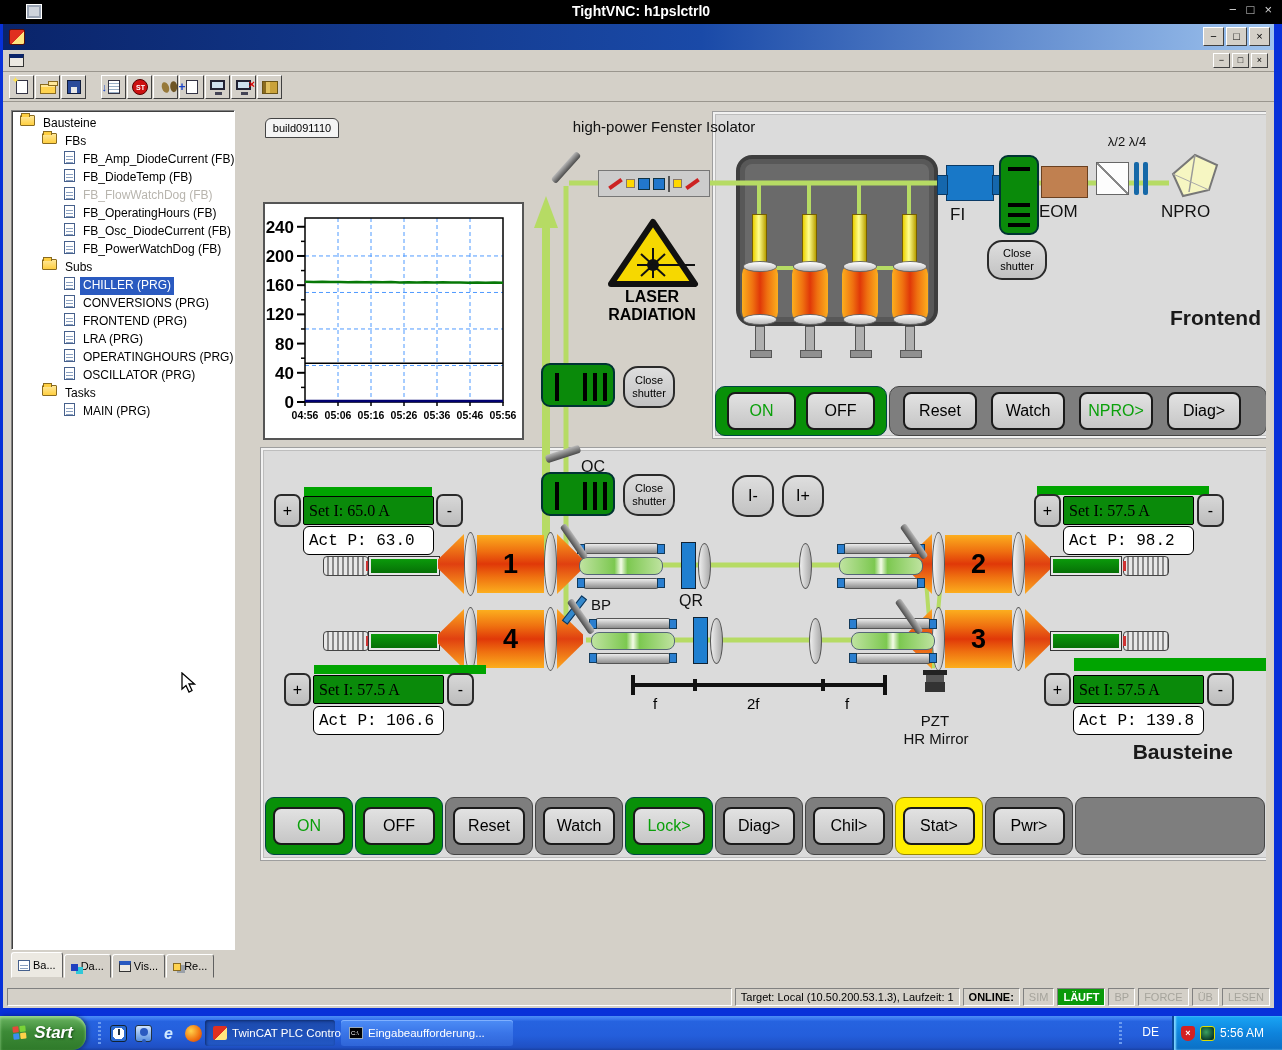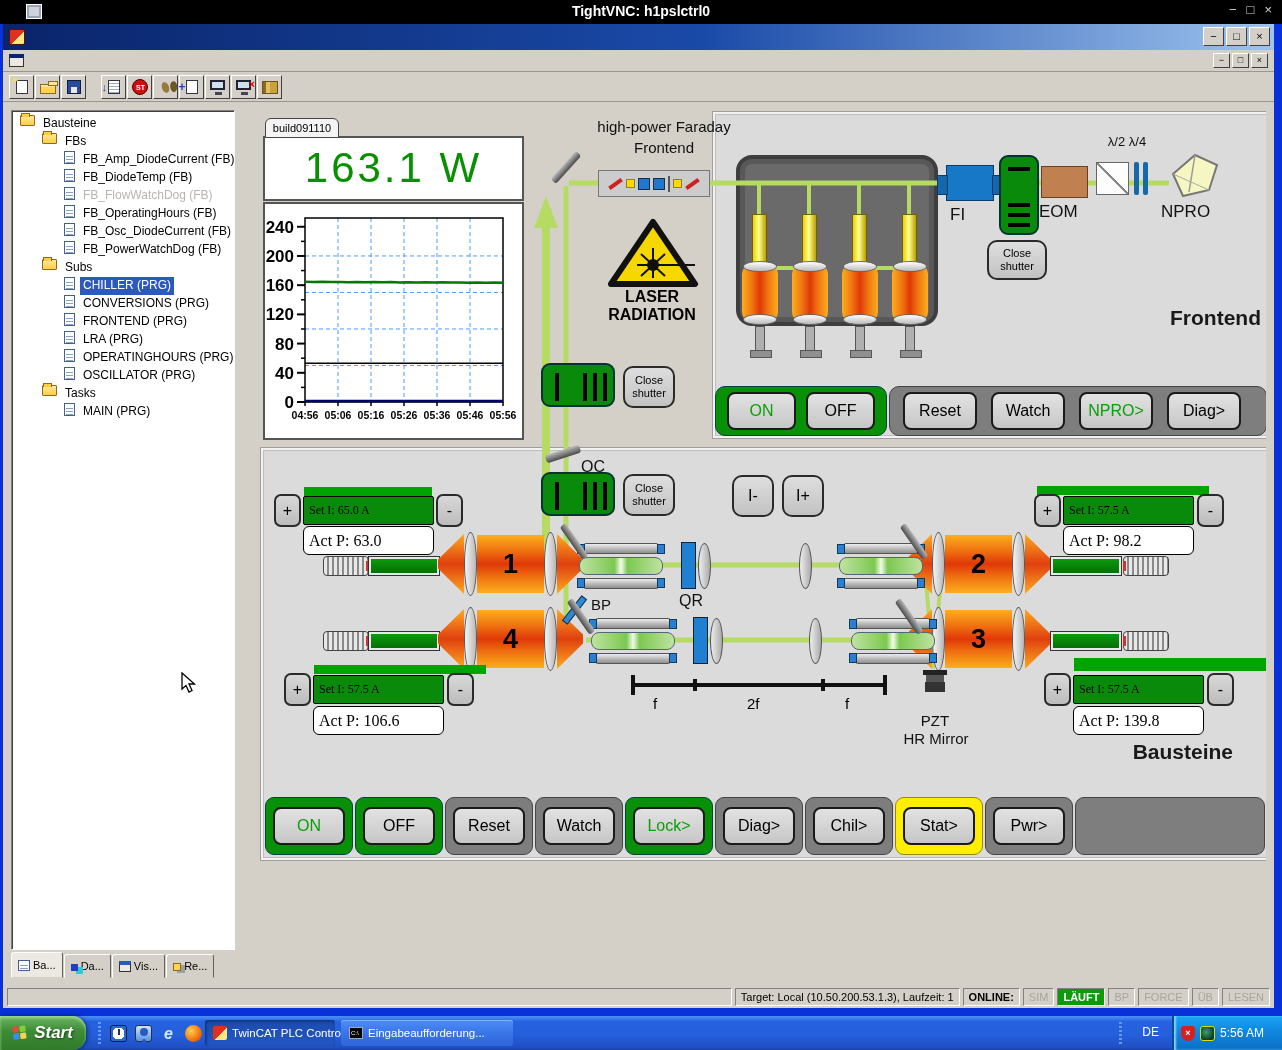--- a/index.html
+++ b/index.html
@@ -92,21 +92,21 @@
   .build-tab{position:absolute;left:26px;top:12px;width:74px;height:20px;background:#f4f4f4;border:1px solid #444;
              border-radius:6px 6px 0 0;font-size:11px;text-align:center;line-height:18px;z-index:5;}
   .power-box{position:absolute;left:24px;top:30px;width:261px;height:65px;background:#fff;border:2px solid #555;z-index:4;}
   .power-val{width:100%;text-align:center;font-size:42px;margin-top:6px;color:#089000;letter-spacing:3px;font-weight:normal;}
   .chart-box{position:absolute;left:24px;top:96px;width:261px;height:238px;background:#fff;border:2px solid #555;z-index:4;}
 
   .shutter-h{position:absolute;width:74px;height:44px;background:#0a8a0a;border:2px solid #033;border-radius:9px;z-index:6;}
   .shutter-h i{position:absolute;top:8px;width:4px;height:28px;background:#000;}
   .shutter-v{position:absolute;width:40px;height:80px;background:#0a8a0a;border:2px solid #033;border-radius:9px;z-index:6;}
   .shutter-v i{position:absolute;left:7px;width:22px;height:4px;background:#000;}
-  .sm-btn{position:absolute;background:linear-gradient(#dedede,#c2c2c2);border:2px solid #2a2a2a;border-radius:10px;
+  .sm-btn{position:absolute;background:linear-gradient(#dedede,#c2c2c2);border:2px solid #2a2a2a;border-radius:15px;
           font-size:11px;text-align:center;display:flex;align-items:center;justify-content:center;line-height:1.2;z-index:6;}
 
   .mirror{position:absolute;background:linear-gradient(#b8b8b8,#4a4a4a);border-radius:3px;z-index:6;}
   .iso-box{position:absolute;left:359px;top:64px;width:112px;height:27px;background:#ccc;border:1px solid #777;
            display:flex;align-items:center;justify-content:center;gap:3px;z-index:5;}
   .slash{width:15px;height:4px;background:#c22;transform:rotate(-35deg);}
   .sq-y{width:9px;height:9px;background:#ffd800;border:1px solid #876;}
   .sq-b{width:12px;height:12px;background:#2277cc;border:1px solid #134;}
   .iso-div{width:2px;height:16px;background:#555;}
 
@@ -150,23 +150,23 @@
   .fiber.fr::after{right:-1px;} .fiber.fl::after{left:-1px;}
   .lrod{position:absolute;height:18px;background:linear-gradient(#0b9a0b,#067006);border:2px solid #e8e8e8;outline:1px solid #333;z-index:4;}
   .thin-lens{position:absolute;width:13px;height:46px;background:linear-gradient(to right,#eee,#aaa);border:1px solid #555;border-radius:50%;z-index:5;}
   .qr-rect{position:absolute;width:15px;height:47px;background:#1f7fd0;border:1px solid #123;z-index:5;}
   .bp-plate{position:absolute;left:332px;top:488px;width:7px;height:32px;background:#3388cc;border:1px solid #135;transform:rotate(38deg);z-index:5;}
 
   .gbar{position:absolute;background:#00a400;z-index:6;}
   .pm-btn{position:absolute;width:27px;height:33px;background:linear-gradient(#d8d8d8,#bcbcbc);border:2px solid #2a2a2a;border-radius:7px;
           font-size:16px;display:flex;align-items:center;justify-content:center;z-index:6;}
   .set-field{position:absolute;width:131px;height:29px;background:#0a8a0a;border:1px solid #000;border-radius:2px;
-             font-size:12px;color:#000;display:flex;align-items:center;padding-left:5px;z-index:7;font-family:"Liberation Serif",serif;}
+             font-size:16px;color:#000;display:flex;align-items:center;padding-left:5px;z-index:7;font-family:"Liberation Serif",serif;}
   .act-field{position:absolute;width:131px;height:29px;background:#fff;border:1px solid #000;border-radius:6px;
-             font-size:16px;display:flex;align-items:center;padding-left:5px;z-index:7;font-family:Liberation Serif, serif;text-align:center;}
+             font-size:16px;display:flex;align-items:center;padding-left:5px;z-index:7;font-family:Liberation Mono, monospace;text-align:center;}
 
   .btn-row{position:absolute;display:flex;z-index:7;}
   .grp{display:flex;align-items:center;border-radius:10px;padding:0 6px;height:100%;}
   .grp.green{background:#089008;border:1px solid #044;}
   .grp.gray{background:#7e7e7e;border:1px solid #444;}
   .vbtn{background:linear-gradient(#e2e2e2,#c6c6c6);border:2px solid #1a1a1a;border-radius:8px;height:38px;
         display:flex;align-items:center;justify-content:center;font-size:16px;margin:0 5px;}
   .vbtn .lbl.green, .unit .lbl.green{color:#0aa00a;}
   .unit{border-radius:9px;height:58px;width:88px;display:flex;align-items:center;justify-content:center;margin-right:2px;flex:0 0 auto;}
   .unit.green{background:#089008;border:1px solid #044;}
@@ -460,23 +460,20 @@
             <line x1="327" y1="80" x2="327" y2="536" stroke-width="5"></line>
             <line x1="307" y1="112" x2="307" y2="470" stroke-width="8"></line>
             <line x1="332" y1="459" x2="687" y2="459" stroke-width="5"></line>
             <line x1="347" y1="534" x2="667" y2="534" stroke-width="5"></line>
             <polyline points="686,462 694,562 703,462" stroke-width="4"></polyline>
           </g>
           <polygon points="307,90 295,122 319,122" fill="#b6db64"></polygon>
         </svg>
 
         <div class="build-tab">build091110</div>
-        <div class="power-box">
-          <div class="power-val">163.1 W</div>
-        </div>
         <div class="chart-box">
           <svg id="trend-svg" width="256" height="232" viewBox="0 0 256 232" style="font-family:'Liberation Sans',sans-serif;">
               <line x1="40" y1="161.4920634920635" x2="238" y2="161.4920634920635" stroke="#4f9aff" stroke-width="1" stroke-dasharray="4 3"></line>
               <line x1="40" y1="124.98412698412699" x2="238" y2="124.98412698412699" stroke="#4f9aff" stroke-width="1" stroke-dasharray="4 3"></line>
               <line x1="40" y1="88.47619047619048" x2="238" y2="88.47619047619048" stroke="#4f9aff" stroke-width="1" stroke-dasharray="4 3"></line>
               <line x1="40" y1="51.968253968253975" x2="238" y2="51.968253968253975" stroke="#4f9aff" stroke-width="1" stroke-dasharray="4 3"></line>
               <line x1="73" y1="14" x2="73" y2="198" stroke="#4f9aff" stroke-width="1" stroke-dasharray="4 3"></line>
               <line x1="106" y1="14" x2="106" y2="198" stroke="#4f9aff" stroke-width="1" stroke-dasharray="4 3"></line>
               <line x1="139" y1="14" x2="139" y2="198" stroke="#4f9aff" stroke-width="1" stroke-dasharray="4 3"></line>
               <line x1="172" y1="14" x2="172" y2="198" stroke="#4f9aff" stroke-width="1" stroke-dasharray="4 3"></line>
@@ -515,21 +512,21 @@
               <line x1="205" y1="198" x2="205" y2="202" stroke="#000" stroke-width="1.5"></line>
               <text x="205" y="215" text-anchor="middle" font-size="10.5" font-weight="bold" fill="#000">05:46</text>
               <line x1="238" y1="198" x2="238" y2="202" stroke="#000" stroke-width="1.5"></line>
               <text x="238" y="215" text-anchor="middle" font-size="10.5" font-weight="bold" fill="#000">05:56</text>
               <polyline points="40,77.81587301587301 48.608695652173914,77.96190476190476 57.21739130434783,77.74285714285715 65.82608695652173,78.03492063492064 74.43478260869566,77.88888888888889 83.04347826086956,78.18095238095238 91.65217391304347,77.96190476190476 100.26086956521739,78.25396825396825 108.8695652173913,78.03492063492064 117.47826086956522,78.32698412698413 126.08695652173913,78.10793650793653 134.69565217391306,78.39999999999999 143.30434782608694,78.18095238095238 151.91304347826087,78.4730158730159 160.52173913043478,78.25396825396825 169.1304347826087,78.54603174603174 177.7391304347826,78.32698412698413 186.34782608695653,78.61904761904762 194.95652173913044,78.39999999999999 203.56521739130434,78.69206349206348 212.17391304347825,78.4730158730159 220.7826086956522,78.76507936507936 229.3913043478261,78.54603174603174 238,78.69206349206348" fill="none" stroke="#077807" stroke-width="2.5"></polyline>
               <polyline points="40,159.3015873015873 238,159.3015873015873" fill="none" stroke="#000000" stroke-width="1.5"></polyline>
               <polyline points="40,196.9047619047619 238,196.9047619047619" fill="none" stroke="#000070" stroke-width="2.5"></polyline>
             </svg>
         </div>
 
-        <div class="vlabel" style="left:330px;top:10px;width:190px;text-align:center;font-size:15px;line-height:1.4;z-index:5;">high-power Faraday Frontend</div>
+        <div class="vlabel" style="left:330px;top:10px;width:190px;text-align:center;font-size:15px;line-height:1.4;z-index:5;">high-power Fenster Isolator</div>
         <div class="mirror" style="left:308px;top:58px;width:38px;height:7px;transform:rotate(-48deg);"></div>
         <div class="iso-box">
           <span class="slash"></span>
             <span class="sq-y"></span>
             <span class="sq-b"></span>
             <span class="sq-b"></span>
             <span class="iso-div"></span>
             <span class="sq-y"></span>
             <span class="slash"></span>
         </div>

